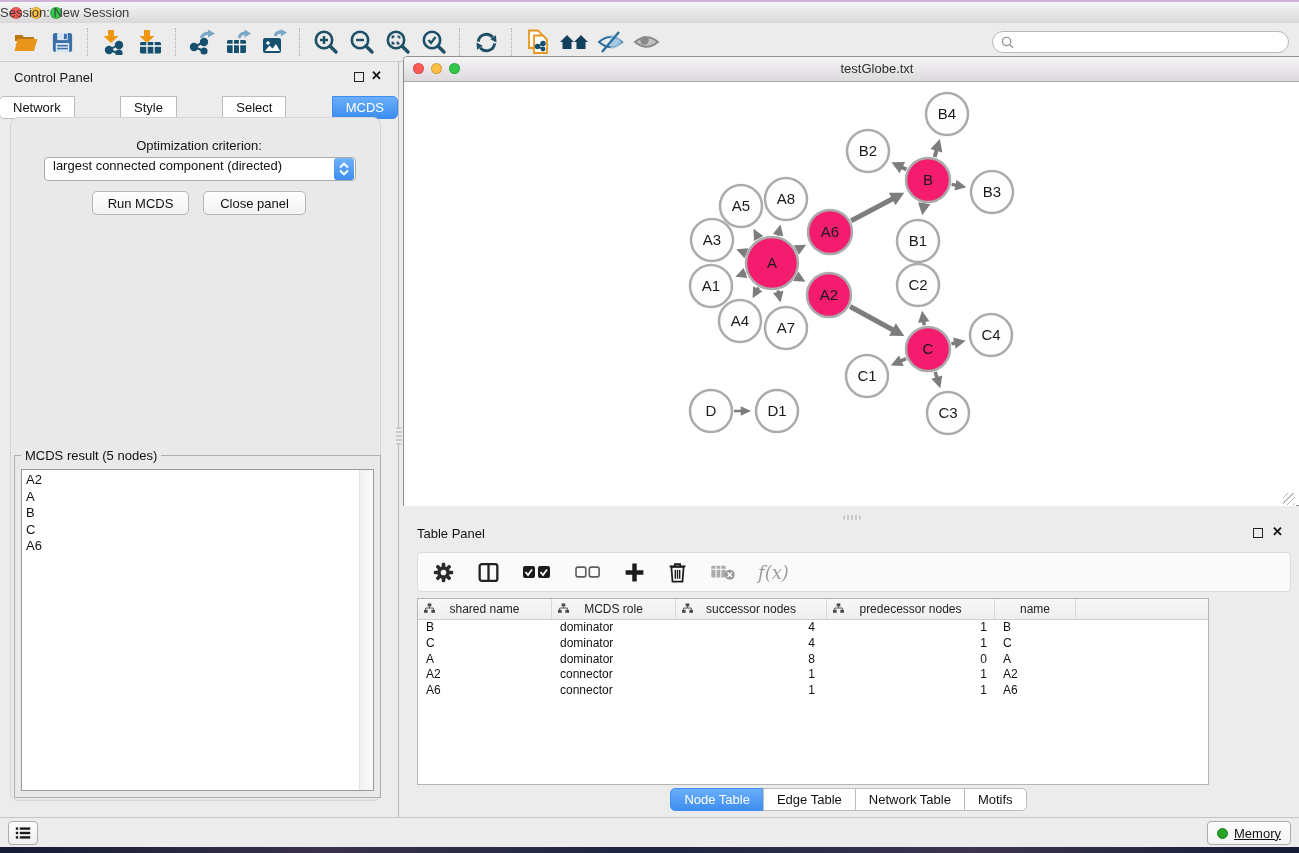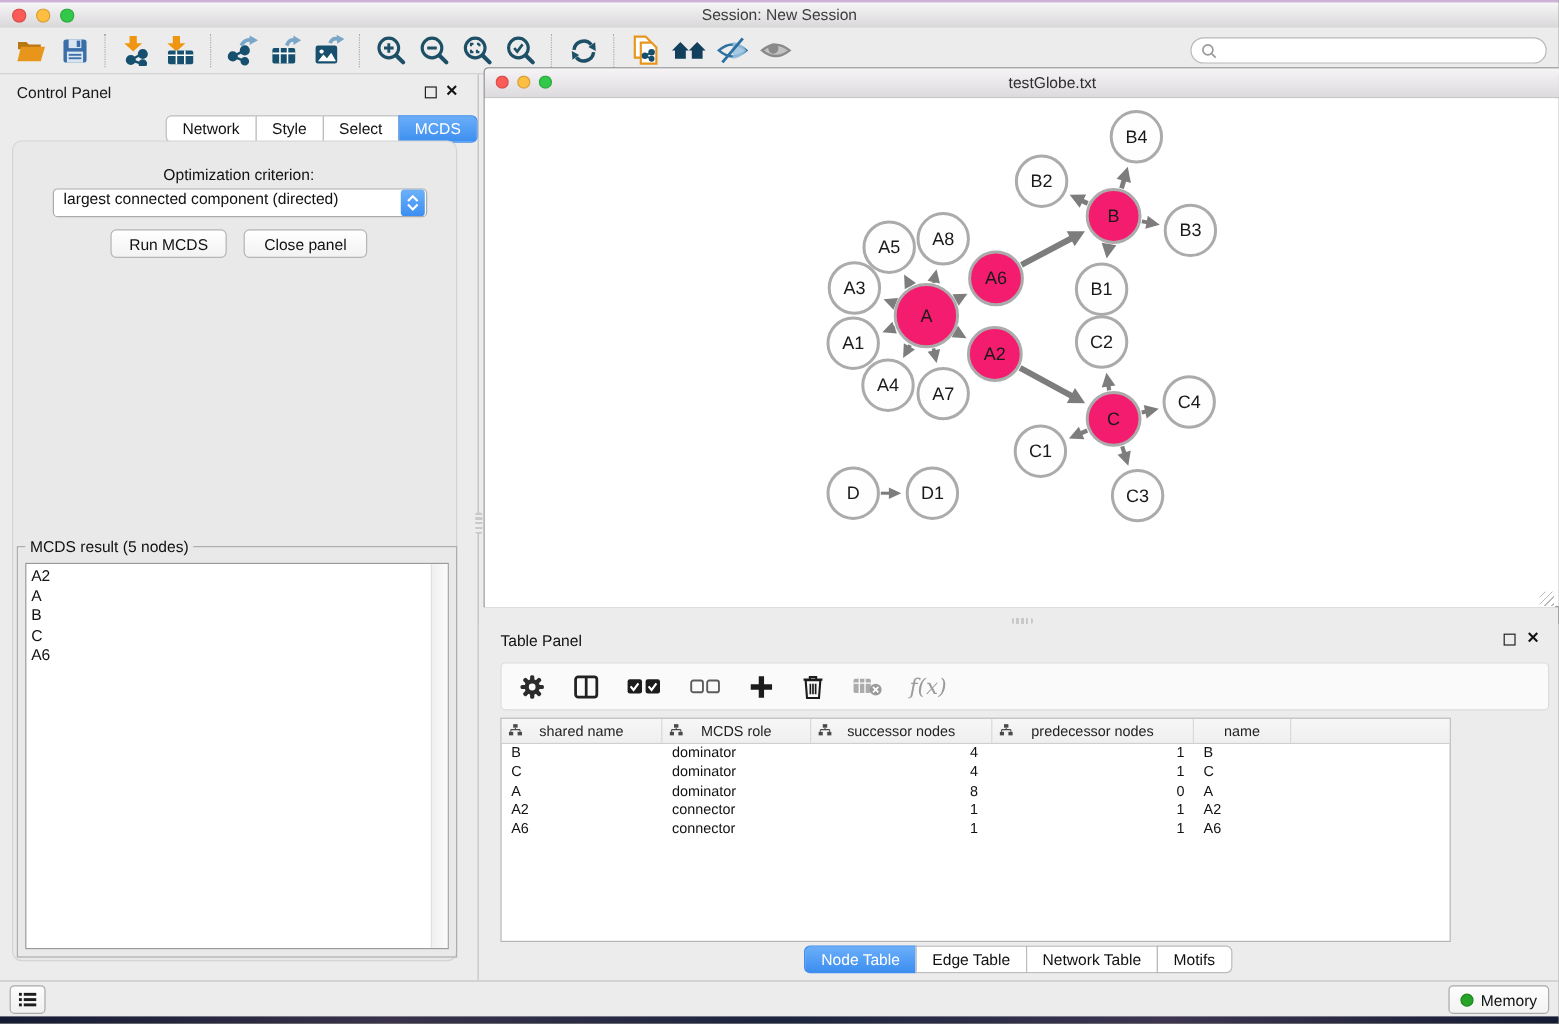--- a/index.html
+++ b/index.html
@@ -6,40 +6,40 @@
   .screen{position:relative;width:1299px;height:853px;background:#ececec;
     font-family:"Liberation Sans",sans-serif;overflow:hidden;color:#111;}
 
   
   .titlebar{position:absolute;left:0;top:0;right:0;height:22px;
     background:linear-gradient(#f7f6f7,#d8d6d8);border-top:2px solid #cdb2d8;
     border-bottom:1px solid #b3b3b3;}
   .traffic{position:absolute;left:10px;top:5px;display:flex;gap:8px;}
   .light{width:12px;height:12px;border-radius:50%;border:1px solid rgba(0,0,0,.15);box-sizing:border-box;}
   .light.red{background:#fc5b57;} .light.yellow{background:#fdbe41;} .light.green{background:#34c84a;}
-  .title-text{position:absolute;left:0;right:0;top:3px;text-align:center;font-size:13px;color:#3c3c3c;}
+  .title-text{position:absolute;left:0;right:0;top:3px;font-size:13px;color:#3c3c3c;}
 
   
   .toolbar{position:absolute;left:0;top:23px;right:0;height:39px;background:#ececec;
     border-bottom:1px solid #cdcdcd;display:flex;align-items:center;padding:0 8px;box-sizing:border-box;}
   .tbtn{width:36px;height:32px;border:none;background:transparent;display:flex;align-items:center;
     justify-content:center;padding:0;cursor:default;}
   .tsep{width:1px;height:28px;border-left:1px dotted #adadad;margin:0 7px;}
   .search-box{margin-left:auto;margin-right:2px;width:297px;height:22px;background:#fff;
     border:1px solid #b8b8b8;border-radius:12px;display:flex;align-items:center;padding:0 8px;box-sizing:border-box;}
   .search-box input{border:none;outline:none;flex:1;font-size:12px;background:transparent;margin-left:5px;
     font-family:"Liberation Sans",sans-serif;}
 
   
   .control-panel{position:absolute;left:0;top:62px;width:399px;height:755px;background:#ececec;
     border-right:1px solid #bdbdbd;box-sizing:border-box;}
   .cp-title{position:absolute;left:14px;top:8px;font-size:13px;color:#1a1a1a;}
   .panel-float{position:absolute;top:10px;width:10px;height:10px;border:1.6px solid #222;box-sizing:border-box;}
   .panel-close{position:absolute;top:7px;font-size:13px;font-weight:bold;color:#111;line-height:14px;}
-  .cp-tabs{position:absolute;left:0;right:0;top:34px;display:flex;justify-content:flex-end;}
+  .cp-tabs{position:absolute;left:0;right:0;top:34px;display:flex;justify-content:space-between;}
   .seg{border:1px solid #bcbcbc;background:#fff;font-size:13px;padding:3px 13px;margin-left:-1px;color:#111;}
   .seg.first{border-radius:5px 0 0 5px;} .seg.last{border-radius:0 5px 5px 0;}
   .seg.active{background:linear-gradient(#6aaef9,#3d8ef0);border-color:#3d8ef0;color:#fff;}
   .cp-card{position:absolute;left:10px;top:55px;width:371px;height:684px;background:#e9e9e9;
     border:1px solid #d4d4d4;border-radius:8px;box-sizing:border-box;}
   .opt-label{position:absolute;left:0;right:0;top:76px;text-align:center;font-size:13px;}
   .cp-select{position:absolute;left:44px;top:95px;width:312px;height:24px;background:#fff;
     border:1px solid #ababab;border-radius:4px;display:flex;align-items:flex-start;box-sizing:border-box;}
   .cp-select .val{flex:1;font-size:13px;padding-left:8px;white-space:nowrap;overflow:hidden;}
   .cp-select .stepper{width:20px;height:22px;background:linear-gradient(#6db1fa,#3c8ef2);
@@ -92,21 +92,21 @@
   .ar-b{padding-right:8px;text-align:right;}
   .tp-tabs{position:absolute;left:0;right:0;top:268px;display:flex;justify-content:center;}
 
   
   .status-bar{position:absolute;left:0;top:817px;right:0;height:30px;background:#ececec;
     border-top:1px solid #c4c4c4;}
   .list-btn{position:absolute;left:8px;top:3px;width:30px;height:24px;border:1px solid #ababab;
     border-radius:4px;background:linear-gradient(#fdfdfd,#f0f0f0);display:flex;align-items:center;justify-content:center;}
   .memory-btn{position:absolute;right:8px;top:3px;width:84px;height:24px;border:1px solid #ababab;
     border-radius:4px;background:linear-gradient(#fdfdfd,#f3f3f3);display:flex;align-items:center;
-    justify-content:center;gap:6px;font-size:13px;color:#111;}
+    justify-content:center;gap:6px;font-size:13px;color:#111;text-decoration:underline;}
   .memory-dot{width:11px;height:11px;border-radius:50%;background:#27a327;border:1px solid #1d851d;box-sizing:border-box;}
   .desktop-strip{position:absolute;left:0;top:847px;right:0;height:6px;
     background:linear-gradient(90deg,#141b33,#39324a,#1c2440,#3d3550,#141b33);}
 </style>
 </head>
 <body>
 
 <div class="screen">
 
   <div class="titlebar">

